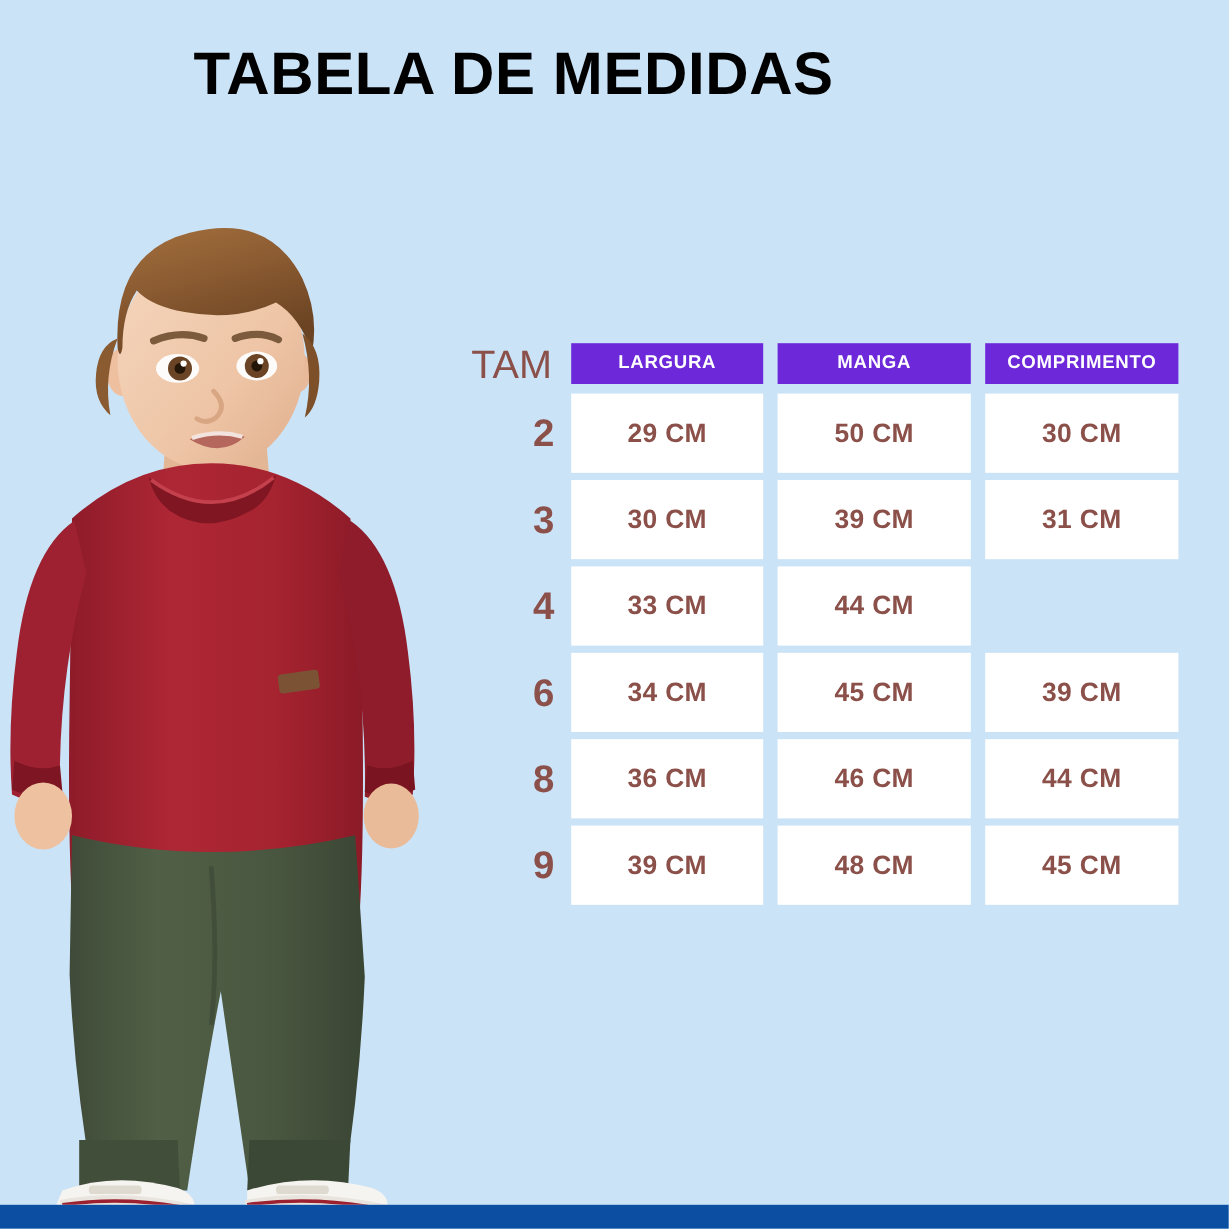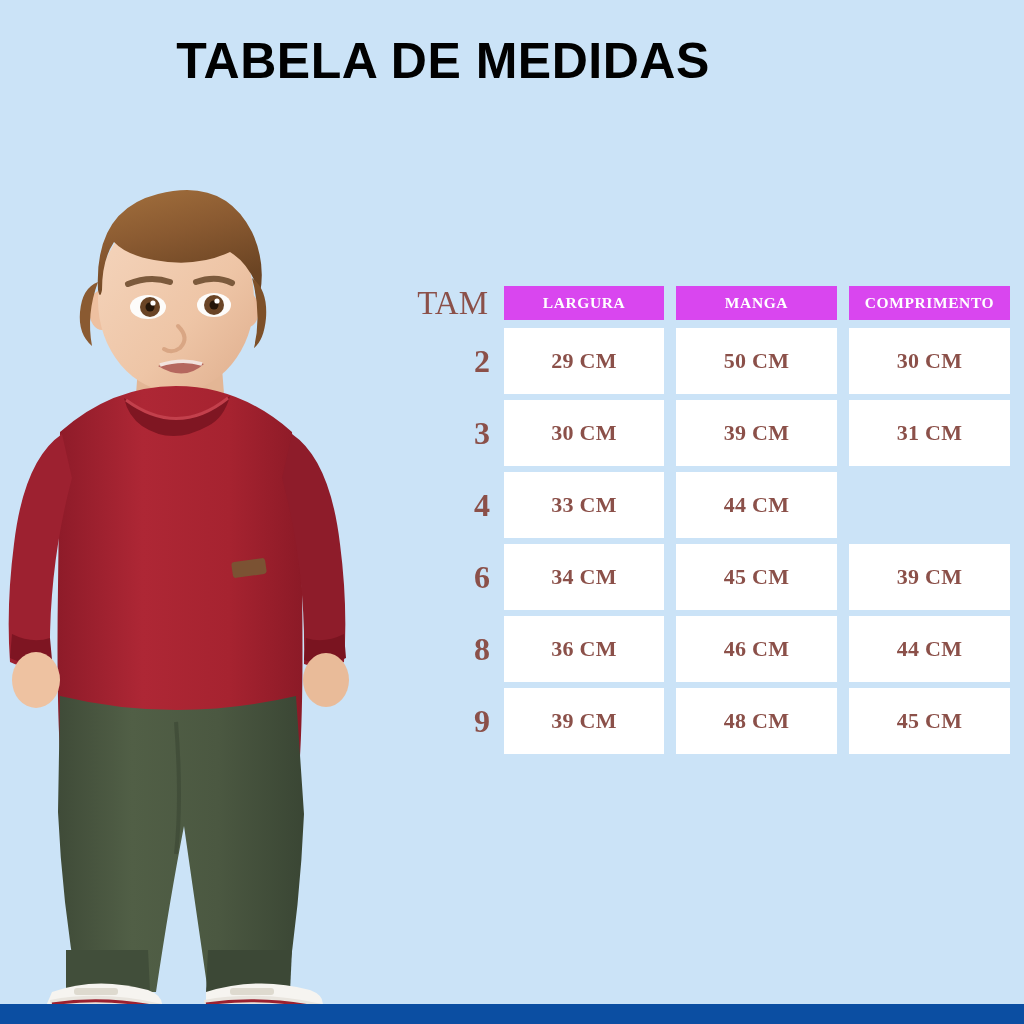--- a/index.html
+++ b/index.html
@@ -12,21 +12,21 @@
     background: #cbe3f7;
     font-family: "Liberation Sans", sans-serif;
     overflow: hidden;
     position: relative;
   }
 
   
   .title {
     position: absolute;
     top: 36px;
-    left: 17px;
+    left: 2px;
     width: 852px;
     text-align: center;
     font-family: "Liberation Sans", sans-serif;
     font-size: 50px;
     font-weight: bold;
     letter-spacing: 0.5px;
     color: #010101;
     line-height: 1;
   }
 
@@ -36,24 +36,23 @@
     left: 0px;
     top: 160px;
     width: 380px;
     height: 844px;
   }
   .photo svg { display: block; }
 
   
   .table {
     position: absolute;
-    left: 406px;
+    left: 378px;
     top: 286px;
     width: 616px;
-    font-family: Liberation Serif, serif;
   }
   .table-row {
     display: flex;
     align-items: center;
   }
   .tam-cell {
     width: 98px;
     flex: 0 0 98px;
     text-align: right;
     padding-right: 14px;
@@ -77,21 +76,21 @@
     height: 62px;
     margin-bottom: 10px;
   }
   .cells {
     display: flex;
     gap: 12px;
     flex: 1 1 auto;
   }
   .hcell {
     height: 34px;
-    background: #d946ef;
+    background: #6d28d9;
     color: #ffffff;
     font-size: 15.5px;
     font-weight: bold;
     letter-spacing: 0.6px;
     display: flex;
     align-items: center;
     justify-content: center;
     box-sizing: border-box;
   }
   .dcell {

